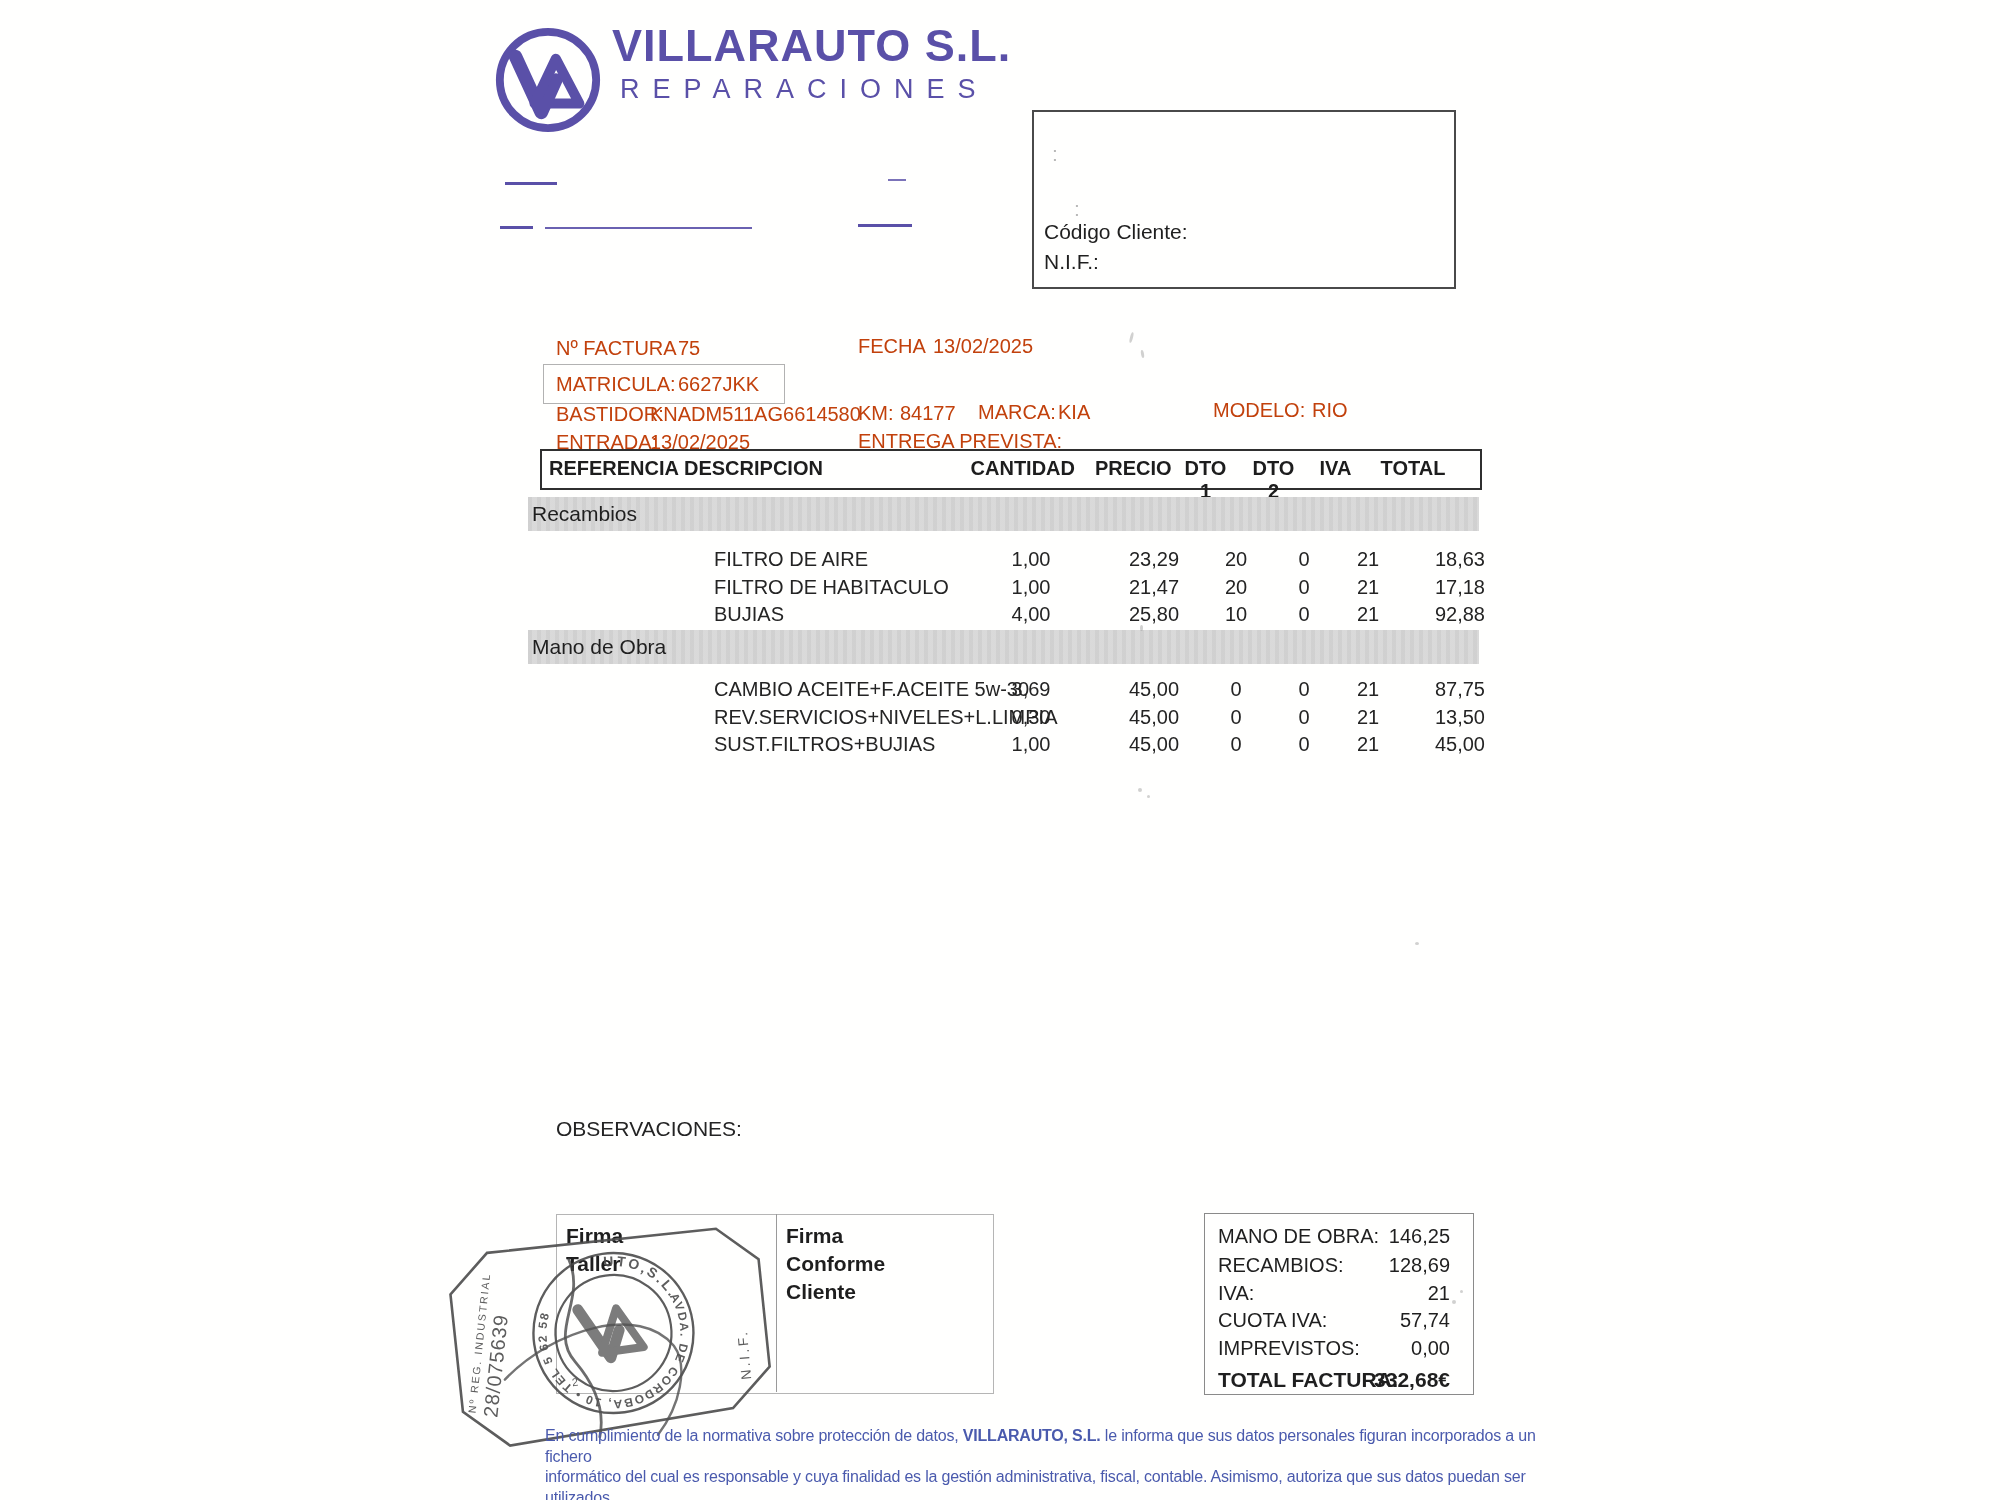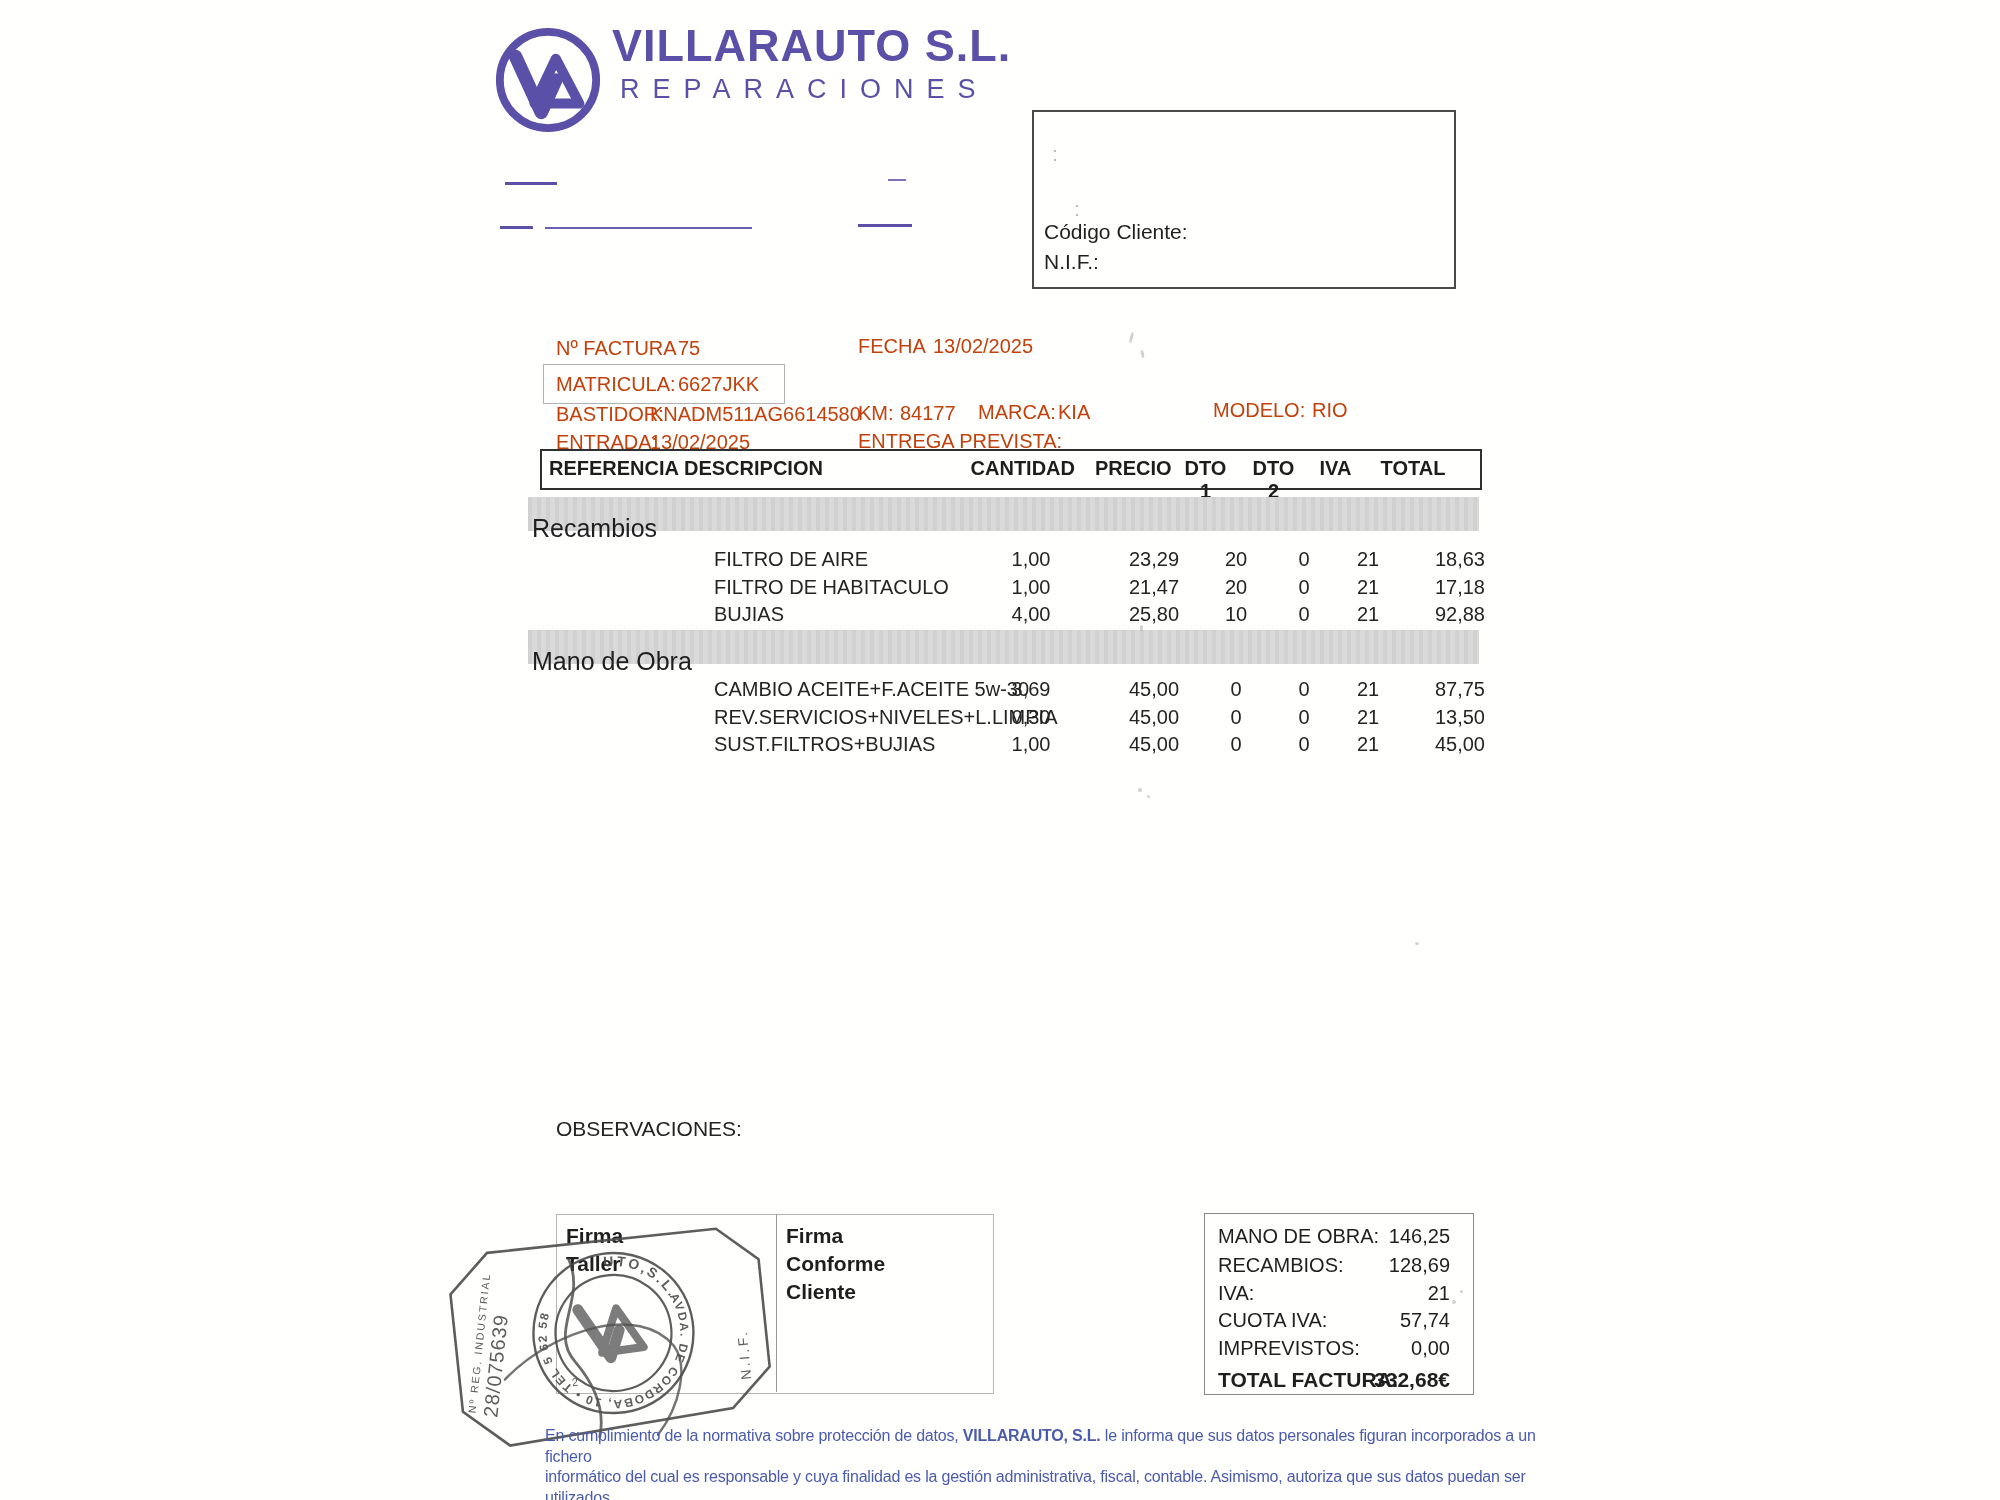--- a/index.html
+++ b/index.html
@@ -17,21 +17,21 @@
   .client-label{font-size:21px;color:#1f1f1f;}
   .faint{color:#8a8a8a;opacity:.6;}
   
   .meta{font-size:20px;color:#c2410c;}
   .matricula-frame{left:543px;top:364px;width:240px;height:38px;border:1px solid #b2b2b2;}
   
   .thead-box{left:540px;top:449px;width:938px;height:37px;border:2px solid #2f2f2f;}
   .th{position:absolute;top:457px;font-size:20px;font-weight:700;color:#1d1d1d;}
   .band{left:528px;width:951px;height:34px;background:#d8d8d8;
         background-image:repeating-linear-gradient(90deg,rgba(0,0,0,.035) 0 4px,rgba(255,255,255,.04) 4px 9px);}
-  .band-label{position:absolute;left:4px;top:17px;font-size:25px;color:#1f1f1f;}
+  .band-label{position:absolute;left:4px;top:5px;font-size:21px;color:#1f1f1f;}
   .trow{position:absolute;left:0;width:2000px;height:26px;font-size:20px;color:#242424;margin-left:30px;}
   .trow span{position:absolute;}
   .c-desc{left:684px;}
   .c-cant{left:950px;width:102px;text-align:center;}
   .c-prec{left:1080px;width:88px;text-align:center;}
   .c-d1{left:1180px;width:52px;text-align:center;}
   .c-d2{left:1248px;width:52px;text-align:center;}
   .c-iva{left:1316px;width:44px;text-align:center;}
   .c-tot{left:1360px;width:95px;text-align:right;}
   

